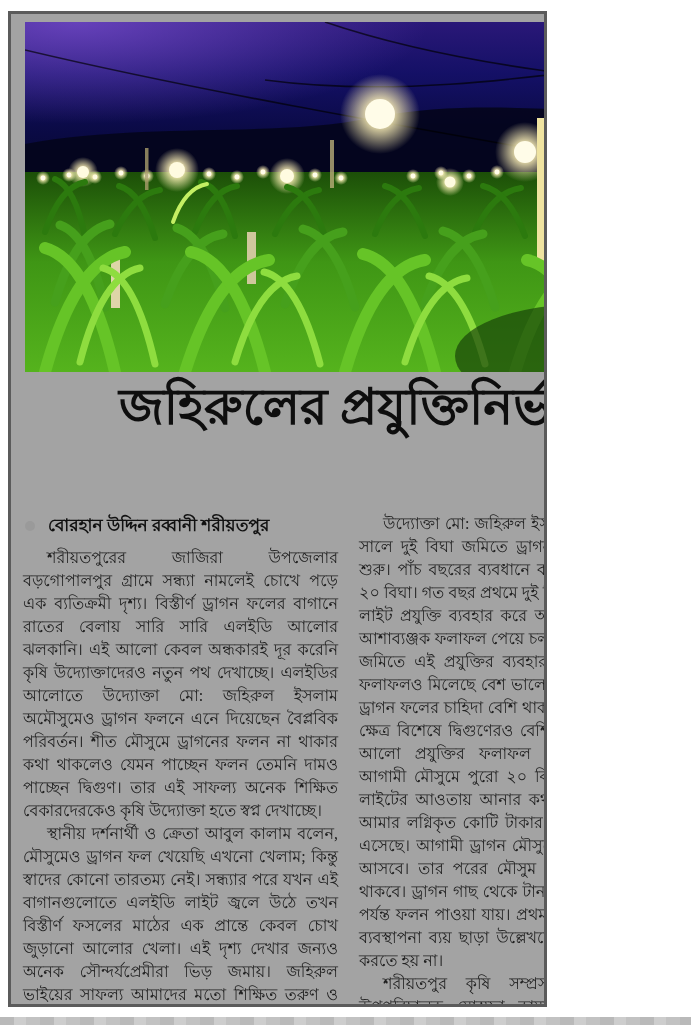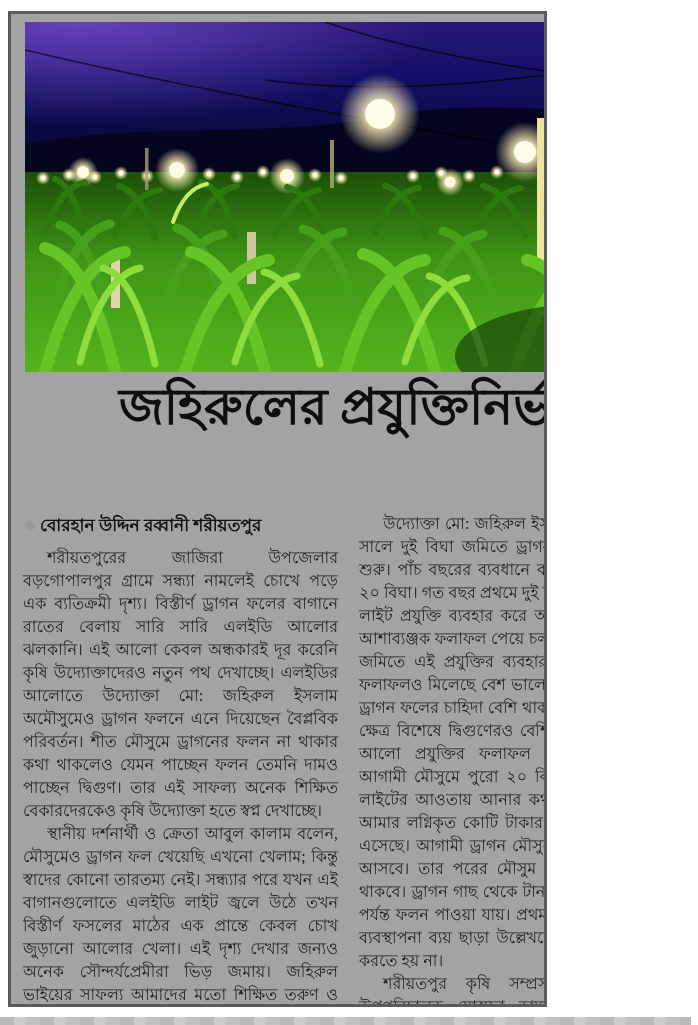--- a/index.html
+++ b/index.html
@@ -17,21 +17,21 @@
     position:absolute;left:14px;top:8px;width:640px;height:350px;
     background:#060829;overflow:hidden;
   }
   .photo svg{display:block;}
   .headline{
     position:absolute;left:0;top:362px;width:675px;text-align:center;
     font-weight:700;font-size:50px;line-height:1.26;color:#0e0e0e;
     letter-spacing:0px;
   }
   .byline-row{
-    display:flex;align-items:center;gap:5px;
+    display:flex;align-items:center;gap:13px;
     margin:0 0 6px 2px;
   }
   .byline-dot{
     width:10px;height:10px;border-radius:50%;background:#9a9a9a;flex:0 0 auto;
   }
   .byline-text{font-weight:700;font-size:17px;color:#111;}
   .body-row{
     position:absolute;left:12px;top:498px;width:651px;
     display:flex;gap:21px;
   }

